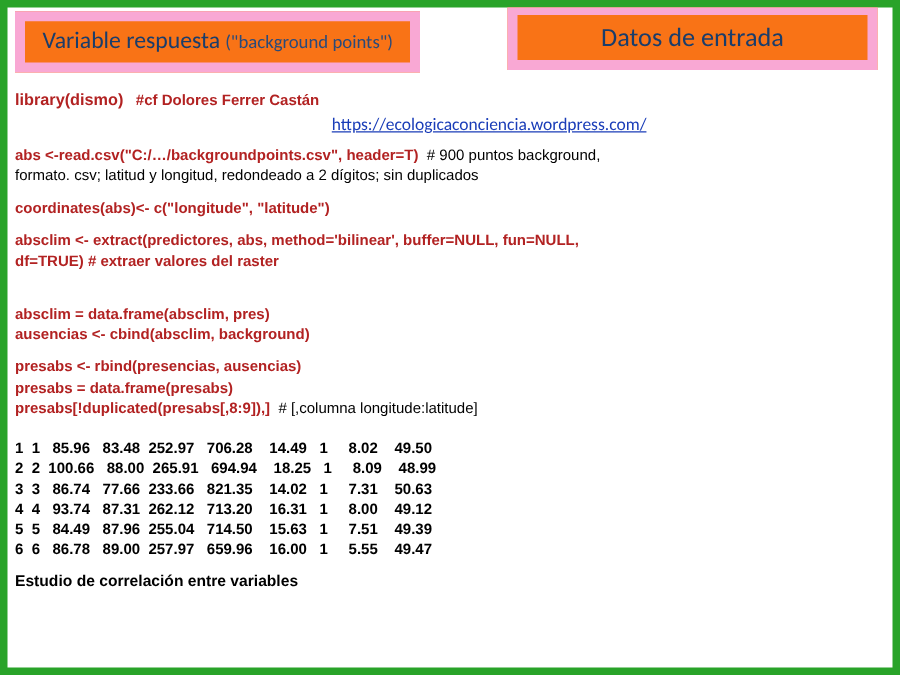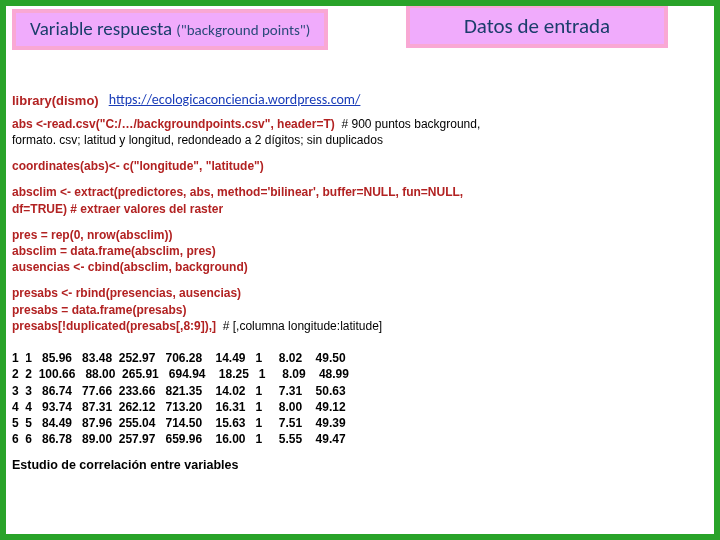--- a/index.html
+++ b/index.html
@@ -7,50 +7,50 @@
     width: 720px;
     height: 540px;
     background: #fff;
     border: 6px solid #29a329;
     font-family: Calibri, Arial, sans-serif;
     position: relative;
     overflow: hidden;
   }
   .title-box {
     position: absolute;
-    border: 4px solid #f9a8d4;
-    background: #f0abfc;
+    border: 8px solid #f9a8d4;
+    background: #f97316;
     padding: 4px 14px;
     color: #1a3d6b;
   }
   .tbox-left {
     top: 3px; left: 6px;
     font-size: 19px;
     line-height: 24px;
     display: flex;
     align-items: baseline;
     gap: 4px;
   }
   .tbox-left .sub { font-size: 15px; color: #2a4a7a; }
   .tbox-right {
     top: -2px; left: 400px;
-    width: 262px;
+    width: 296px;
     font-size: 21px;
     text-align: center;
     line-height: 28px;
     padding: 4px 10px;
   }
   .content {
     position: absolute;
     top: 44px; left: 6px; right: 6px;
     font-family: Verdana, Geneva, sans-serif;
     font-size: 12px;
     line-height: 1.35;
   }
-  .row1 { display: flex; align-items: flex-end; gap: 10px; margin-bottom: 6px; }
+  .row1 { display: flex; align-items: center; gap: 10px; margin-bottom: 6px; }
   .lib { color: #b22222; font-weight: bold; font-size: 13px; }
   .comment { color: #b22222; font-weight: bold; }
   .link { color: #1a3db8; text-decoration: underline; font-family: Calibri, Arial, sans-serif; font-size: 14px; margin-top: 41px; }
   .code { color: #b22222; font-weight: bold; white-space: pre; font-size: 12px; }
   .plain-comment { color: #000; font-weight: normal; }
   .block { margin-bottom: 10px; }
   .note-black { color: #000; font-weight: bold; }
   .study { color:#000; font-weight: bold; font-size: 12.5px; margin-top: 6px;}
 </style>
 </head>
@@ -62,39 +62,40 @@
 </div>
 
 <div class="title-box tbox-right">
   <span>Datos de entrada</span>
 </div>
 
 <div class="content">
 
   <div class="row1">
     <span class="lib">library(dismo)</span>
+    <span class="comment">#cf Dolores Ferrer Castán</span>
     <a class="link">https://ecologicaconciencia.wordpress.com/</a>
   </div>
 
   <div class="block">
     <span class="code">abs &lt;-read.csv("C:/…/backgroundpoints.csv", header=T)</span><span class="code plain-comment">  # 900 puntos background,</span><br>
     <span class="code plain-comment" style="color:#000;">formato. csv; latitud y longitud, redondeado a 2 dígitos; sin duplicados</span>
   </div>
 
   <div class="block">
     <span class="code">coordinates(abs)&lt;- c("longitude", "latitude")</span>
   </div>
 
   <div class="block">
     <span class="code">absclim &lt;- extract(predictores, abs, method='bilinear', buffer=NULL, fun=NULL,</span><br>
     <span class="code">df=TRUE) # extraer valores del raster</span>
   </div>
 
   <div class="block">
-    <span class="code">pres = rep(0, nrow(absclim))</span><br>
+    <br>
     <span class="code">absclim = data.frame(absclim, pres)</span><br>
     <span class="code">ausencias &lt;- cbind(absclim, background)</span>
   </div>
 
   <div class="block">
     <span class="code">presabs &lt;- rbind(presencias, ausencias)</span><br>
     <span class="code">presabs = data.frame(presabs)</span><br>
     <span class="code">presabs[!duplicated(presabs[,8:9]),]</span><span class="code plain-comment">  # [,columna longitude:latitude]</span><br>
     <br>
     <span class="code note-black">1  1   85.96   83.48  252.97   706.28    14.49   1     8.02    49.50</span><br>

